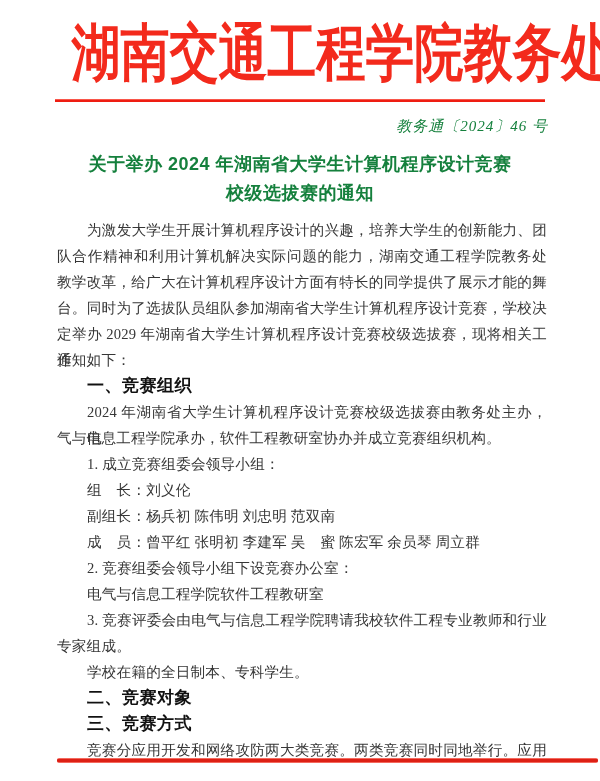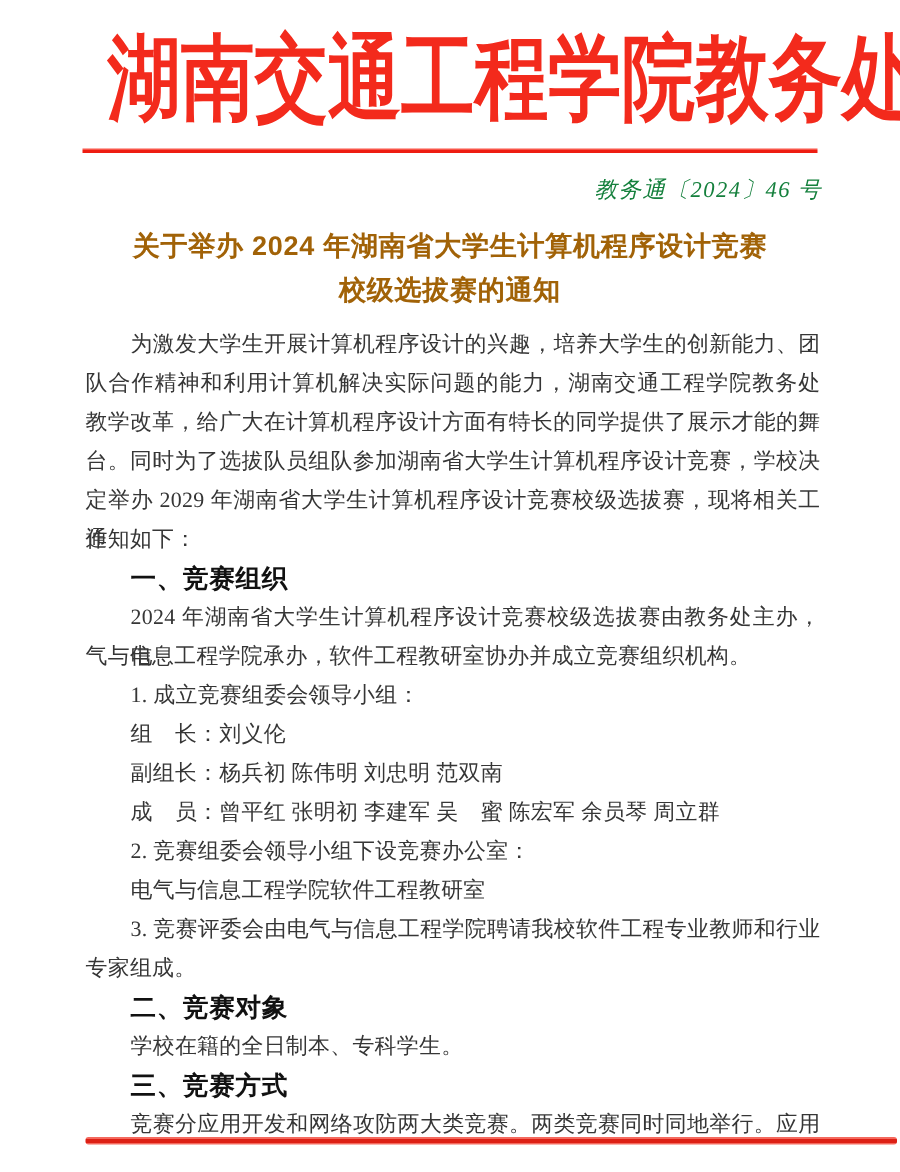--- a/index.html
+++ b/index.html
@@ -61,21 +61,21 @@
   .notice-title {
     position: absolute;
     top: 150px;
     left: 0;
     width: 600px;
     text-align: center;
     font-family: "Liberation Sans", "DejaVu Sans", sans-serif;
     font-weight: 700;
     font-size: 18px;
     line-height: 29px;
-    color: #a16207;
+    color: #15803d;
     letter-spacing: 0.5px;
   }
 
   
   .body-text {
     position: absolute;
     top: 217px;
     left: 57px;
     width: 490px;
     font-size: 14.6px;
@@ -139,21 +139,21 @@
     <div class="line indent fill">2024 年湖南省大学生计算机程序设计竞赛校级选拔赛由教务处主办，电</div>
     <div class="line">气与信息工程学院承办，软件工程教研室协办并成立竞赛组织机构。</div>
     <div class="line indent">1. 成立竞赛组委会领导小组：</div>
     <div class="line indent">组　长：刘义伦</div>
     <div class="line indent">副组长：杨兵初 陈伟明 刘忠明 范双南</div>
     <div class="line indent">成　员：曾平红 张明初 李建军 吴　蜜 陈宏军 余员琴 周立群</div>
     <div class="line indent">2. 竞赛组委会领导小组下设竞赛办公室：</div>
     <div class="line indent">电气与信息工程学院软件工程教研室</div>
     <div class="line indent fill">3. 竞赛评委会由电气与信息工程学院聘请我校软件工程专业教师和行业</div>
     <div class="line">专家组成。</div>
+    <div class="line indent">学校在籍的全日制本、专科学生。</div>
     <div class="line heading">二、竞赛对象</div>
-    <div class="line indent">学校在籍的全日制本、专科学生。</div>
     <div class="line heading">三、竞赛方式</div>
     <div class="line indent fill">竞赛分应用开发和网络攻防两大类竞赛。两类竞赛同时同地举行。应用</div>
   </div>
 
   <div class="bottom-rule"></div>
 
 </div>
 
 </body></html>

